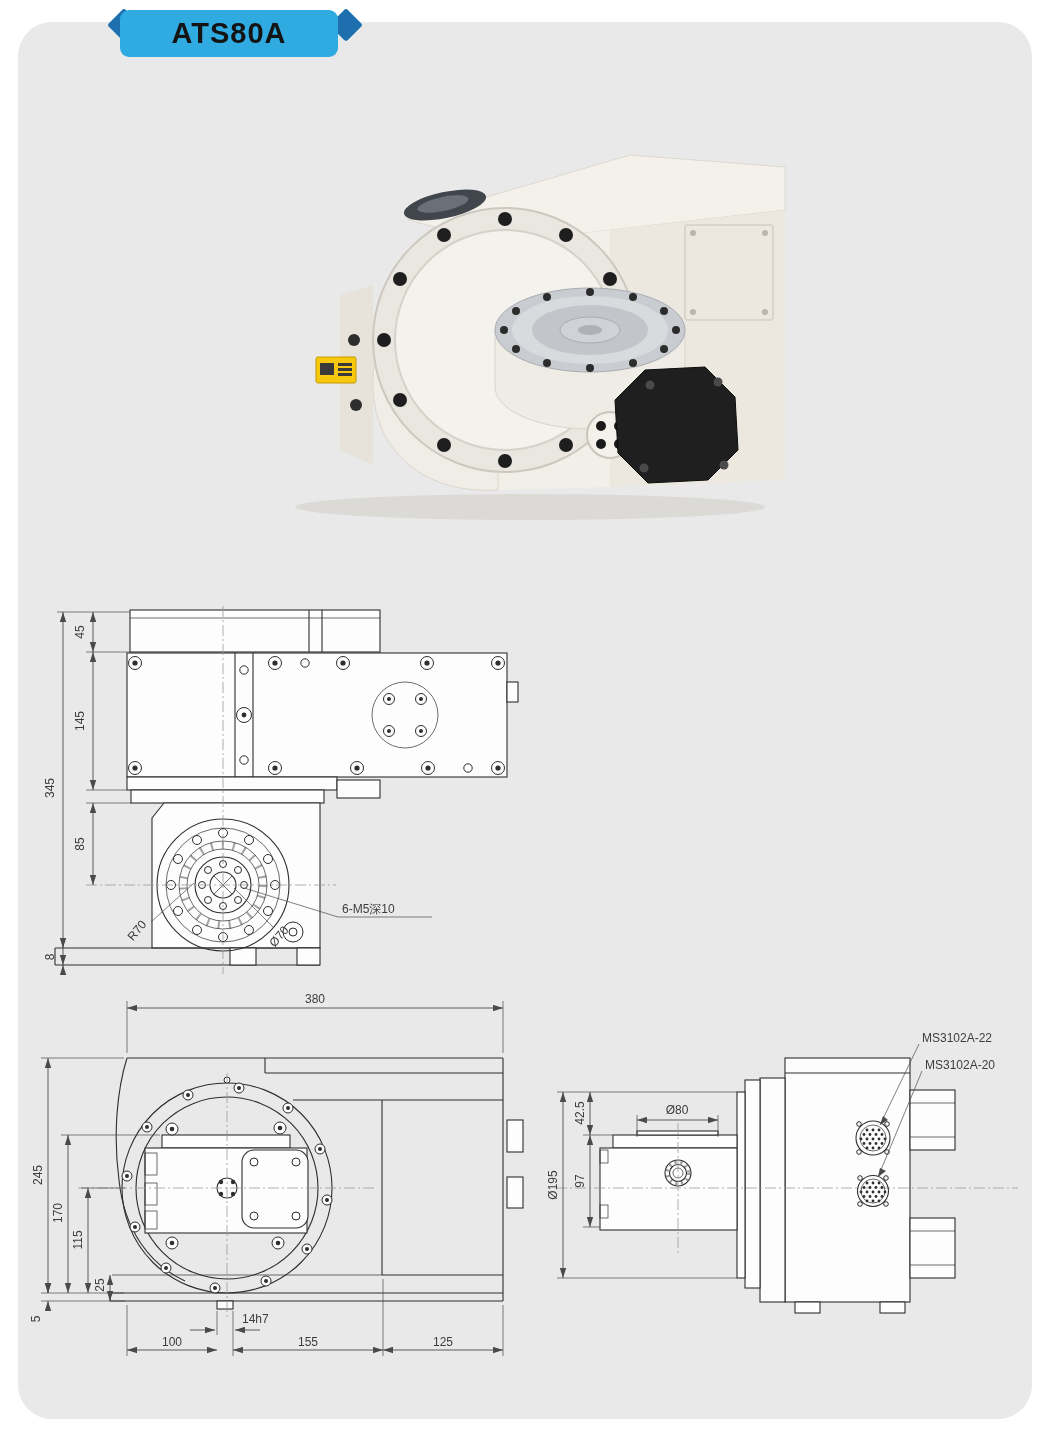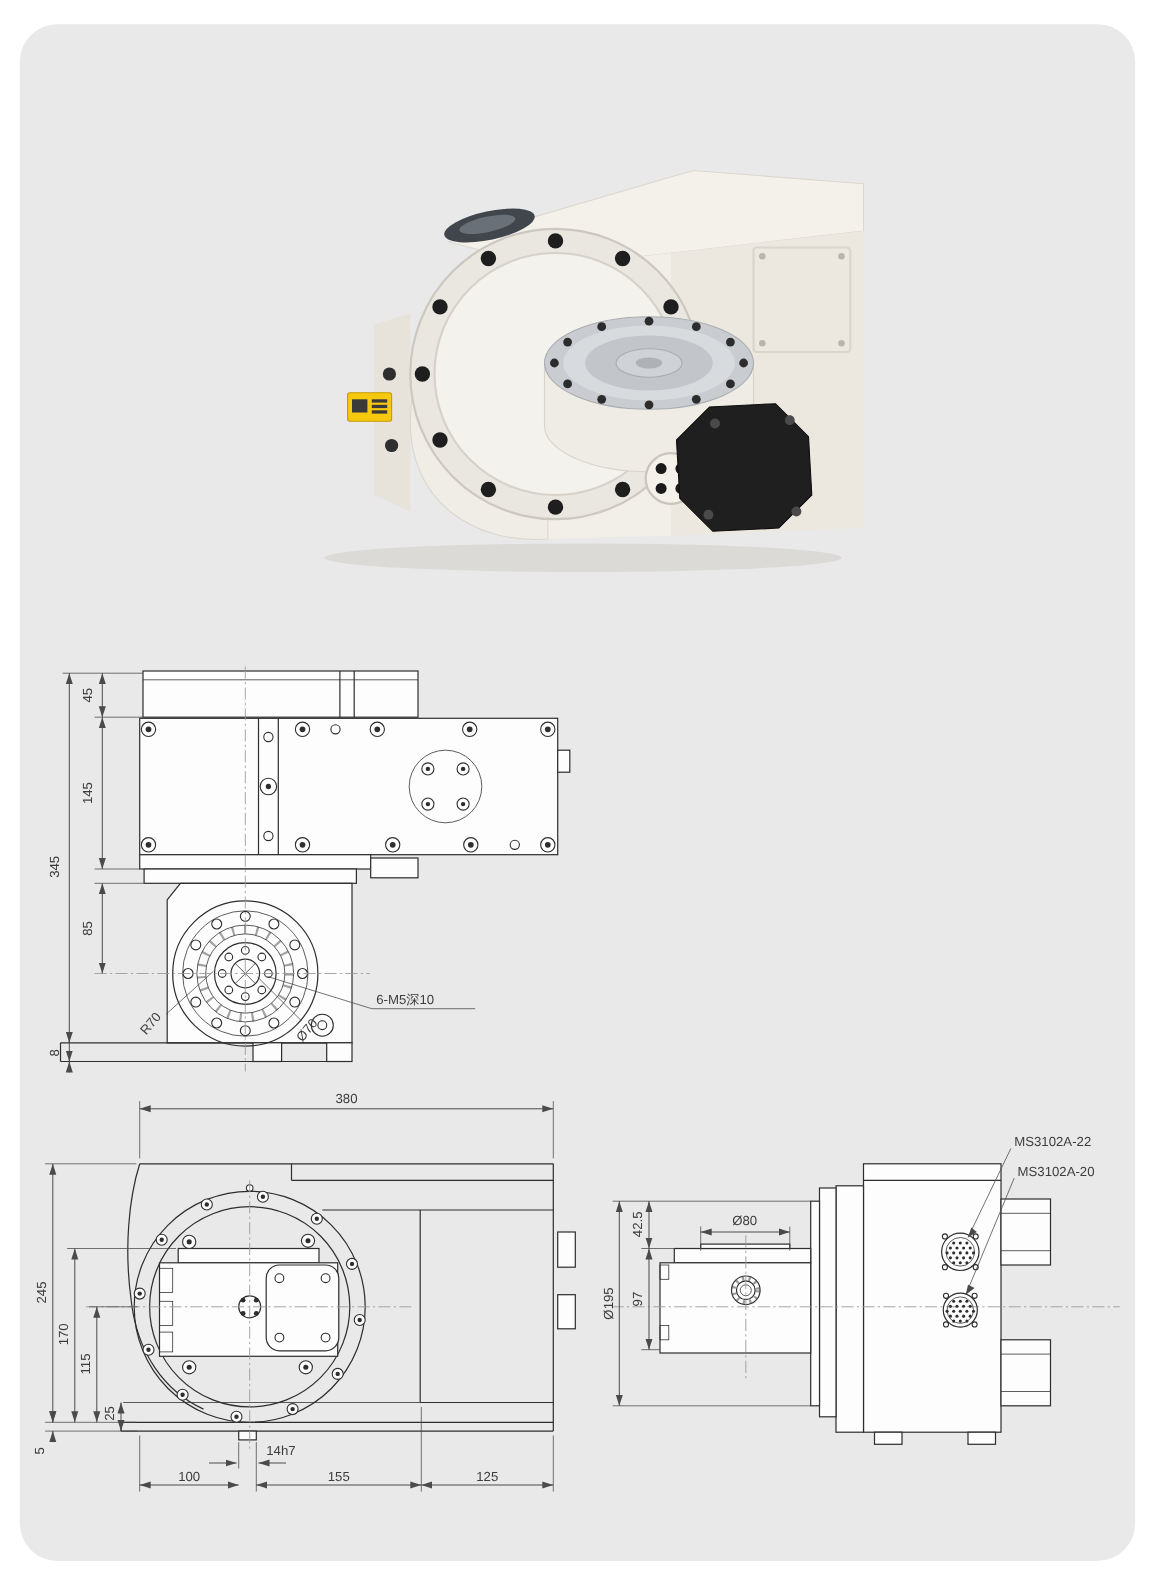--- a/index.html
+++ b/index.html
@@ -25,20 +25,25 @@
   .bolt{fill:#fdfdfd;stroke:#2e2e2e;stroke-width:1;}
   .dot{fill:#2e2e2e;stroke:none;}
   .photo{position:absolute;left:262px;top:113px;}
 </style>
 </head>
 <body>
 
 <div class="page">
   <div class="panel">
 
+    <div class="badge-wrap">
+      <span class="fold fold-l"></span>
+      <span class="fold fold-r"></span>
+      <span class="badge-body">ATS80A</span>
+    </div>
 
     <svg class="photo" width="520" height="390" viewBox="0 0 520 390">
       <ellipse cx="250" cy="372" rx="235" ry="13" fill="#dbdad7"></ellipse>
       <polygon points="128,85 350,20 505,32 505,75 218,108" fill="#f4f1eb" stroke="#dcd8d0"></polygon>
       <polygon points="330,95 505,75 505,345 330,352" fill="#ece8e0"></polygon>
       <polygon points="218,108 330,95 330,352 218,355" fill="#f2efe8"></polygon>
       <polygon points="60,160 93,150 93,330 60,315" fill="#e7e3db"></polygon>
       <circle cx="74" cy="205" r="6" fill="#2e2e2e"></circle>
         <circle cx="76" cy="270" r="6" fill="#2e2e2e"></circle>
       <path d="M218,108 C150,118 95,170 93,245 C91,320 150,360 218,355 Z" fill="#f0ede6" stroke="#dbd7cf"></path>

